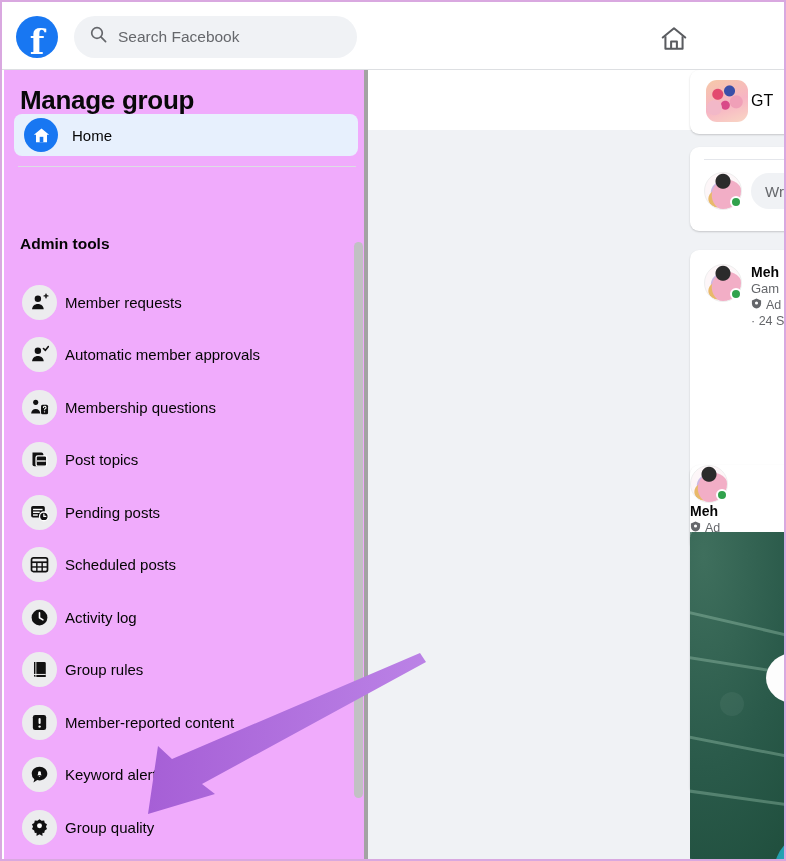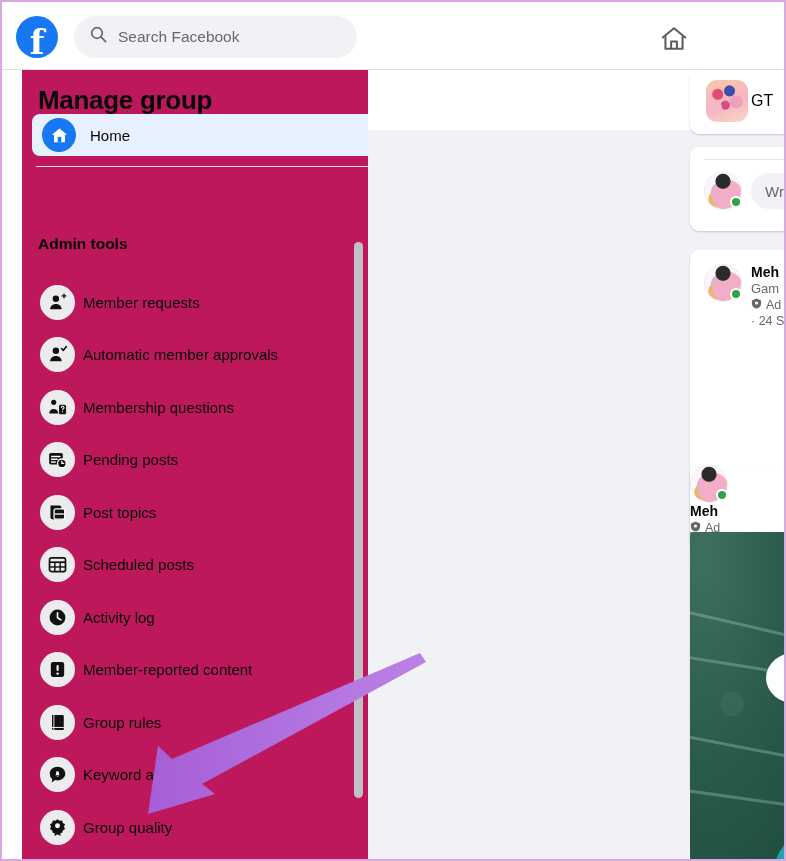--- a/index.html
+++ b/index.html
@@ -61,24 +61,24 @@
     white-space: nowrap;
   }
   #home-icon-wrap {
     position: absolute; left: 657px; top: 20px;
     width: 30px; height: 30px;
     cursor: pointer;
   }
 
   
   #sidebar {
-    position: absolute; left: 20px; top: 68px;
+    position: absolute; left: 2px; top: 68px;
     width: 364px; height: 791px;
-    background: #be185d;
-    border-right: 1px solid #a3a3a3;
+    background: #f0abfc;
+    border-right: 4px solid #a3a3a3;
     overflow: hidden;
   }
   #manage-title {
     position: absolute; left: 16px; top: 15px;
     font-size: 26px; font-weight: bold;
     color: #080809;
     letter-spacing: -0.3px;
     z-index: 5;
     background: transparent;
   }
@@ -350,45 +350,45 @@
             <path d="M14.1 10.1a1.4 1.4 0 1 1 1.9 1.3c-0.4 0.2-0.6 0.5-0.6 1" fill="none" stroke="#fff" stroke-width="1.1" stroke-linecap="round"></path>
             <circle cx="15.3" cy="14.6" r="0.75" fill="#fff"></circle>
           </svg>
         </span>
         <span class="nlbl">Membership questions</span>
       </div>
 
       <div class="nav-item">
         <span class="ic">
           <svg width="19" height="19" viewBox="0 0 20 20">
+            <path d="M2.6 2.6 H12 a2 2 0 0 1 2 2 V17 H4.6 a2 2 0 0 1-2-2 Z" fill="#111"></path>
+            <rect x="6.4" y="6.2" width="11.2" height="10.8" rx="1.8" fill="#111" stroke="#fff" stroke-width="1.4"></rect>
+            <line x1="7.4" y1="11.6" x2="16.6" y2="11.6" stroke="#fff" stroke-width="1.4"></line>
+          </svg>
+        </span>
+        <span class="nlbl">Post topics</span>
+      </div>
+
+      <div class="nav-item">
+        <span class="ic">
+          <svg width="19" height="19" viewBox="0 0 20 20">
             <rect x="1.2" y="3.2" width="14.4" height="12" rx="1.8" fill="#111"></rect>
             <rect x="3.2" y="6.1" width="10" height="1.5" fill="#fff"></rect>
             <rect x="3.2" y="9" width="7" height="1.5" fill="#fff"></rect>
             <rect x="3.2" y="11.9" width="5" height="1.5" fill="#fff"></rect>
             <circle cx="14.6" cy="14.1" r="4.6" fill="#111" stroke="#fff" stroke-width="1.4"></circle>
             <path d="M14.6 11.6 V14.1 H16.6" fill="none" stroke="#fff" stroke-width="1.3" stroke-linecap="round"></path>
           </svg>
         </span>
         <span class="nlbl">Pending posts</span>
       </div>
 
       <div class="nav-item">
         <span class="ic">
           <svg width="19" height="19" viewBox="0 0 20 20">
-            <path d="M2.6 2.6 H12 a2 2 0 0 1 2 2 V17 H4.6 a2 2 0 0 1-2-2 Z" fill="#111"></path>
-            <rect x="6.4" y="6.2" width="11.2" height="10.8" rx="1.8" fill="#111" stroke="#fff" stroke-width="1.4"></rect>
-            <line x1="7.4" y1="11.6" x2="16.6" y2="11.6" stroke="#fff" stroke-width="1.4"></line>
-          </svg>
-        </span>
-        <span class="nlbl">Post topics</span>
-      </div>
-
-      <div class="nav-item">
-        <span class="ic">
-          <svg width="19" height="19" viewBox="0 0 20 20">
             <rect x="1.6" y="3" width="16.8" height="14.4" rx="2" fill="none" stroke="#111" stroke-width="1.8"></rect>
             <line x1="1.6" y1="7.6" x2="18.4" y2="7.6" stroke="#111" stroke-width="1.8"></line>
             <line x1="1.6" y1="12.6" x2="18.4" y2="12.6" stroke="#111" stroke-width="1.5"></line>
             <line x1="7.2" y1="7.6" x2="7.2" y2="17.4" stroke="#111" stroke-width="1.5"></line>
             <line x1="12.8" y1="7.6" x2="12.8" y2="17.4" stroke="#111" stroke-width="1.5"></line>
           </svg>
         </span>
         <span class="nlbl">Scheduled posts</span>
       </div>
 
@@ -398,37 +398,37 @@
             <circle cx="10" cy="10" r="8.3" fill="#111"></circle>
             <path d="M10 5.1 V10.3 L13.6 12.5" fill="none" stroke="#fff" stroke-width="1.7" stroke-linecap="round" stroke-linejoin="round"></path>
           </svg>
         </span>
         <span class="nlbl">Activity log</span>
       </div>
 
       <div class="nav-item">
         <span class="ic">
           <svg width="19" height="19" viewBox="0 0 20 20">
+            <path d="M4.2 2 H15.2 a1.4 1.4 0 0 1 1.4 1.4 V18 H5.8 a1.6 1.6 0 0 1-1.6-1.6 Z" fill="#111"></path>
+            <path d="M4.2 15.2 H16.6" stroke="#fff" stroke-width="1" fill="none"></path>
+            <path d="M6.2 2 V18" stroke="#fff" stroke-width="0.9" fill="none"></path>
+          </svg>
+        </span>
+        <span class="nlbl">Group rules</span>
+      </div>
+
+      <div class="nav-item">
+        <span class="ic">
+          <svg width="19" height="19" viewBox="0 0 20 20">
             <rect x="3" y="2" width="14" height="16" rx="2.4" fill="#111"></rect>
             <rect x="9" y="5.2" width="2.2" height="6.4" rx="1.1" fill="#fff"></rect>
             <circle cx="10.1" cy="14.3" r="1.25" fill="#fff"></circle>
           </svg>
         </span>
         <span class="nlbl">Member-reported content</span>
-      </div>
-
-      <div class="nav-item">
-        <span class="ic">
-          <svg width="19" height="19" viewBox="0 0 20 20">
-            <path d="M4.2 2 H15.2 a1.4 1.4 0 0 1 1.4 1.4 V18 H5.8 a1.6 1.6 0 0 1-1.6-1.6 Z" fill="#111"></path>
-            <path d="M4.2 15.2 H16.6" stroke="#fff" stroke-width="1" fill="none"></path>
-            <path d="M6.2 2 V18" stroke="#fff" stroke-width="0.9" fill="none"></path>
-          </svg>
-        </span>
-        <span class="nlbl">Group rules</span>
       </div>
 
       <div class="nav-item">
         <span class="ic">
           <svg width="19" height="19" viewBox="0 0 20 20">
             <path d="M10 1.8c4.6 0 8.2 3.2 8.2 7.2s-3.6 7.2-8.2 7.2a10 10 0 0 1-2.3-0.3L3.6 18.4l1-3.5A7 7 0 0 1 1.8 9c0-4 3.6-7.2 8.2-7.2z" fill="#111"></path>
             <path d="M7.6 10.9 h4.8 l-0.9-1.2V8.2a1.5 1.5 0 0 0-3 0v1.5z" fill="#fff"></path>
             <path d="M9.1 11.7a0.95 0.95 0 0 0 1.8 0z" fill="#fff"></path>
           </svg>
         </span>

